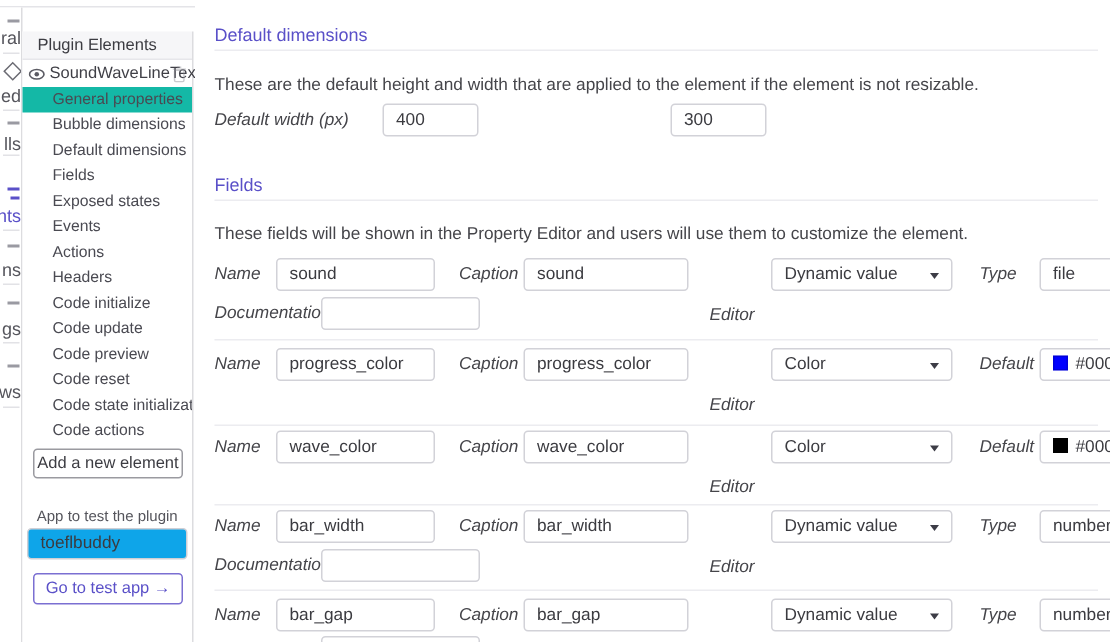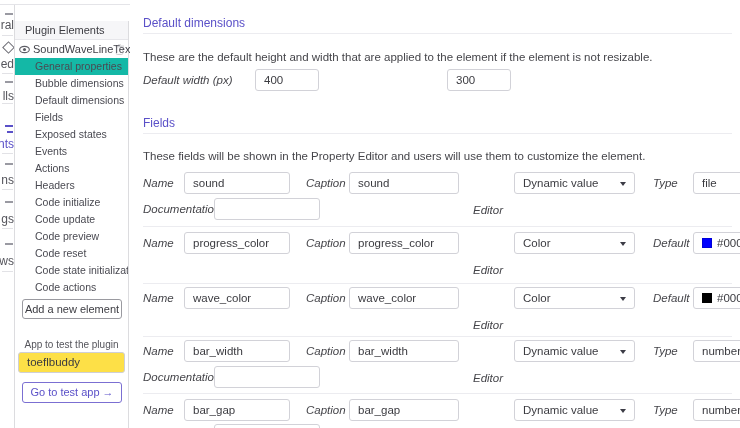--- a/index.html
+++ b/index.html
@@ -36,21 +36,21 @@
            overflow:hidden;}
   .sb-item.selected{background:#14b8a6;}
   .sb-btn{position:absolute;box-sizing:border-box;background:#fff;border-radius:3px;
           text-align:center;font-size:11px;cursor:pointer;}
   .btn-add{left:7px;top:278px;width:100px;height:20px;border:1px solid #9a9aa0;
            color:#3c3c42;line-height:18px;}
   .sb-cap{position:absolute;left:0;top:318px;width:100%;text-align:center;font-size:10px;
           color:#55555c;}
   .sb-input{position:absolute;left:3px;top:331px;width:107px;height:21px;box-sizing:border-box;
             border:1px solid #cfcfd5;border-radius:3px;font-size:11.5px;color:#3b3b40;
-            line-height:19px;padding-left:8px;background:#fde047;}
+            line-height:19px;padding-left:8px;background:#0ea5e9;}
   .btn-go{left:7px;top:361px;width:100px;height:21px;border:1px solid #7b6fd2;
           color:#5a50c8;line-height:19px;}
 
   
   .main{position:absolute;left:130px;top:0;width:610px;height:428px;background:#fff;}
   .sec-title{position:absolute;left:13px;font-size:12px;color:#5a50c8;}
   .divider{position:absolute;left:13px;right:8px;height:1px;background:#ececf0;}
   .para{position:absolute;left:13px;font-size:11.5px;color:#45454a;white-space:nowrap;}
   .lbl{position:absolute;font-size:11.5px;color:#45454a;line-height:22px;white-space:nowrap;font-style:italic;}
   .inp{position:absolute;height:22px;box-sizing:border-box;border:1px solid #d2d2d8;

